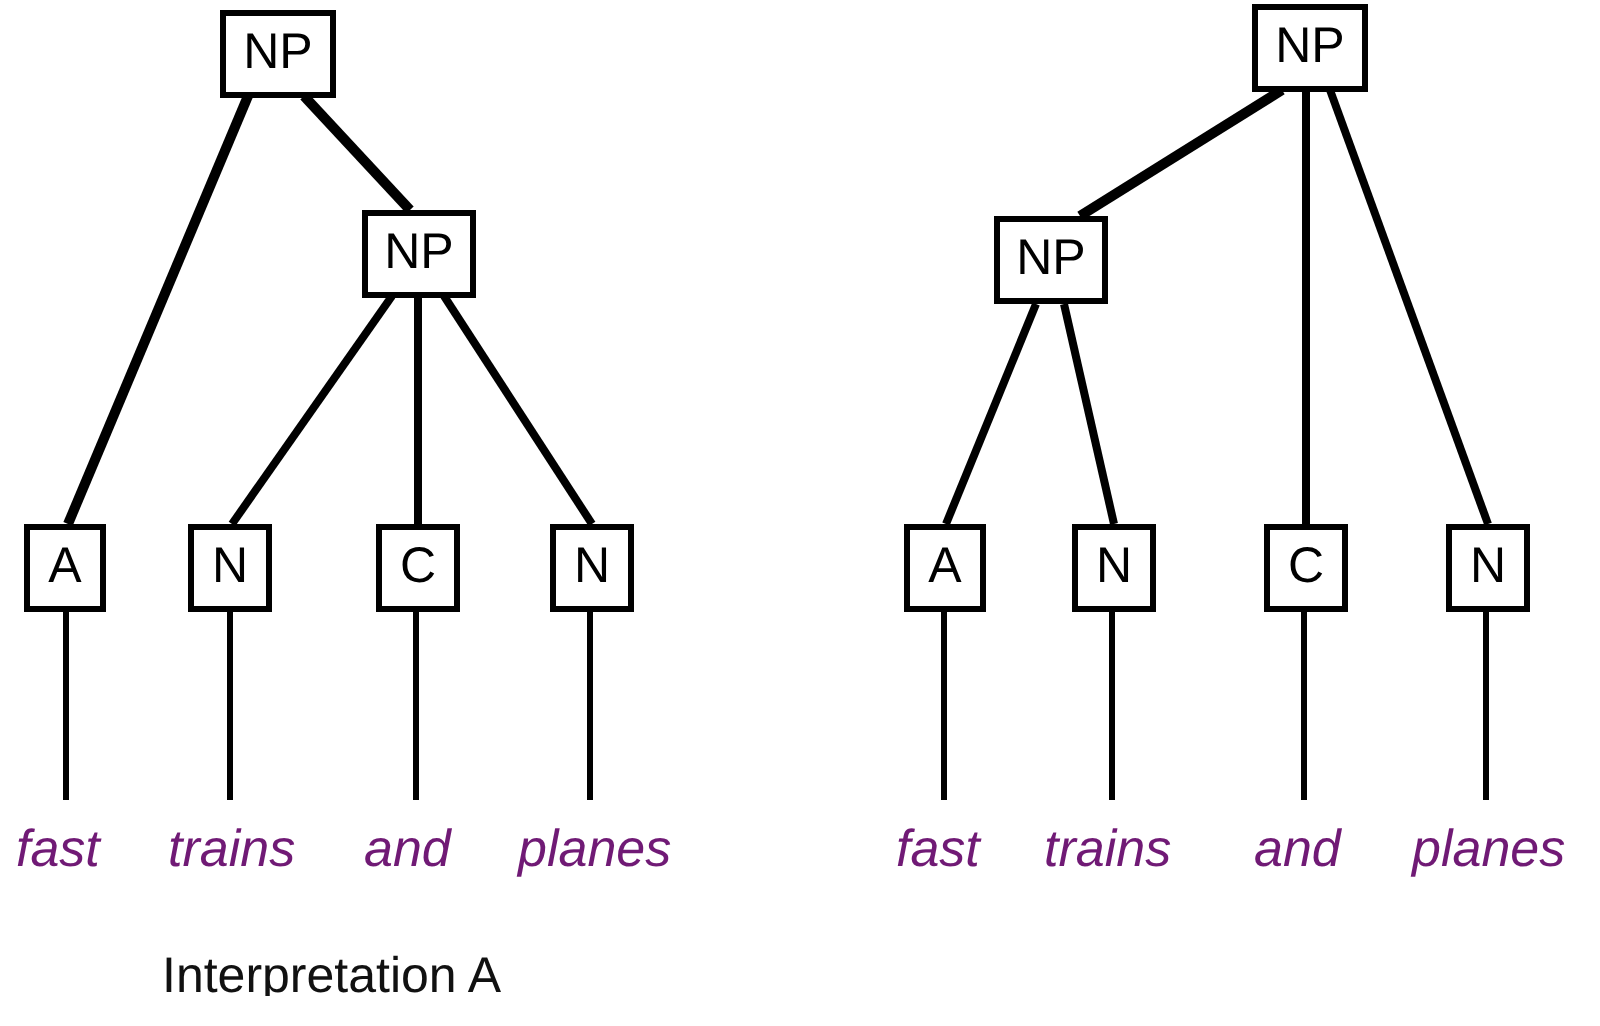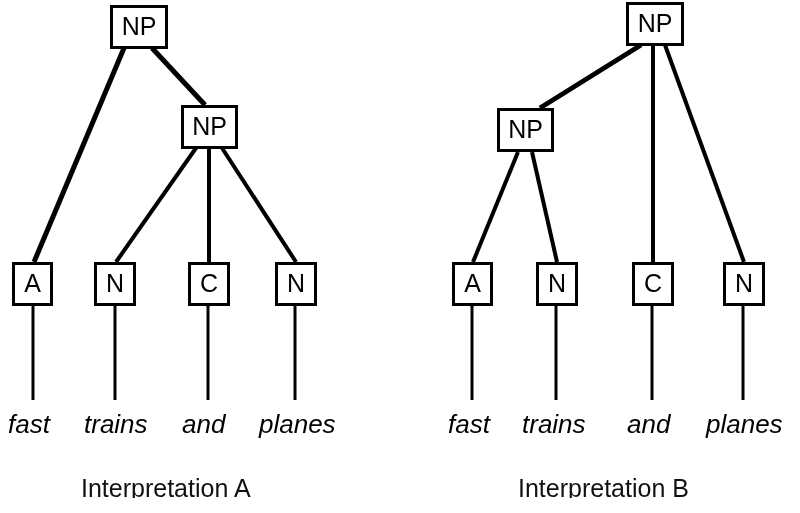--- a/index.html
+++ b/index.html
@@ -39,21 +39,21 @@
     font-size: 25px;
     letter-spacing: 0px;
     position: relative;
     top: -1px;
   }
   .word-label {
     position: absolute;
     font-family: "Liberation Sans", sans-serif;
     font-style: italic;
     font-size: 26px;
-    color: #000000;
+    color: #701a75;
     white-space: nowrap;
     line-height: 1;
   }
   .caption-label {
     position: absolute;
     font-family: "Liberation Sans", sans-serif;
     font-size: 25px;
     color: #111111;
     white-space: nowrap;
     line-height: 1;
@@ -152,15 +152,14 @@
 
   <div class="node-box" style="left:723px; top:262px; width:42px; height:44px;">
     <span class="node-label">N</span>
   </div>
 
   <div class="word-label" style="left:448px; top:411px;">fast</div>
   <div class="word-label" style="left:522px; top:411px;">trains</div>
   <div class="word-label" style="left:627px; top:411px;">and</div>
   <div class="word-label" style="left:706px; top:411px;">planes</div>
 
-  <div class="caption-label" style="left:518px; top:476px;">Interpretation B</div>
 
 </div>
 
 </body></html>

